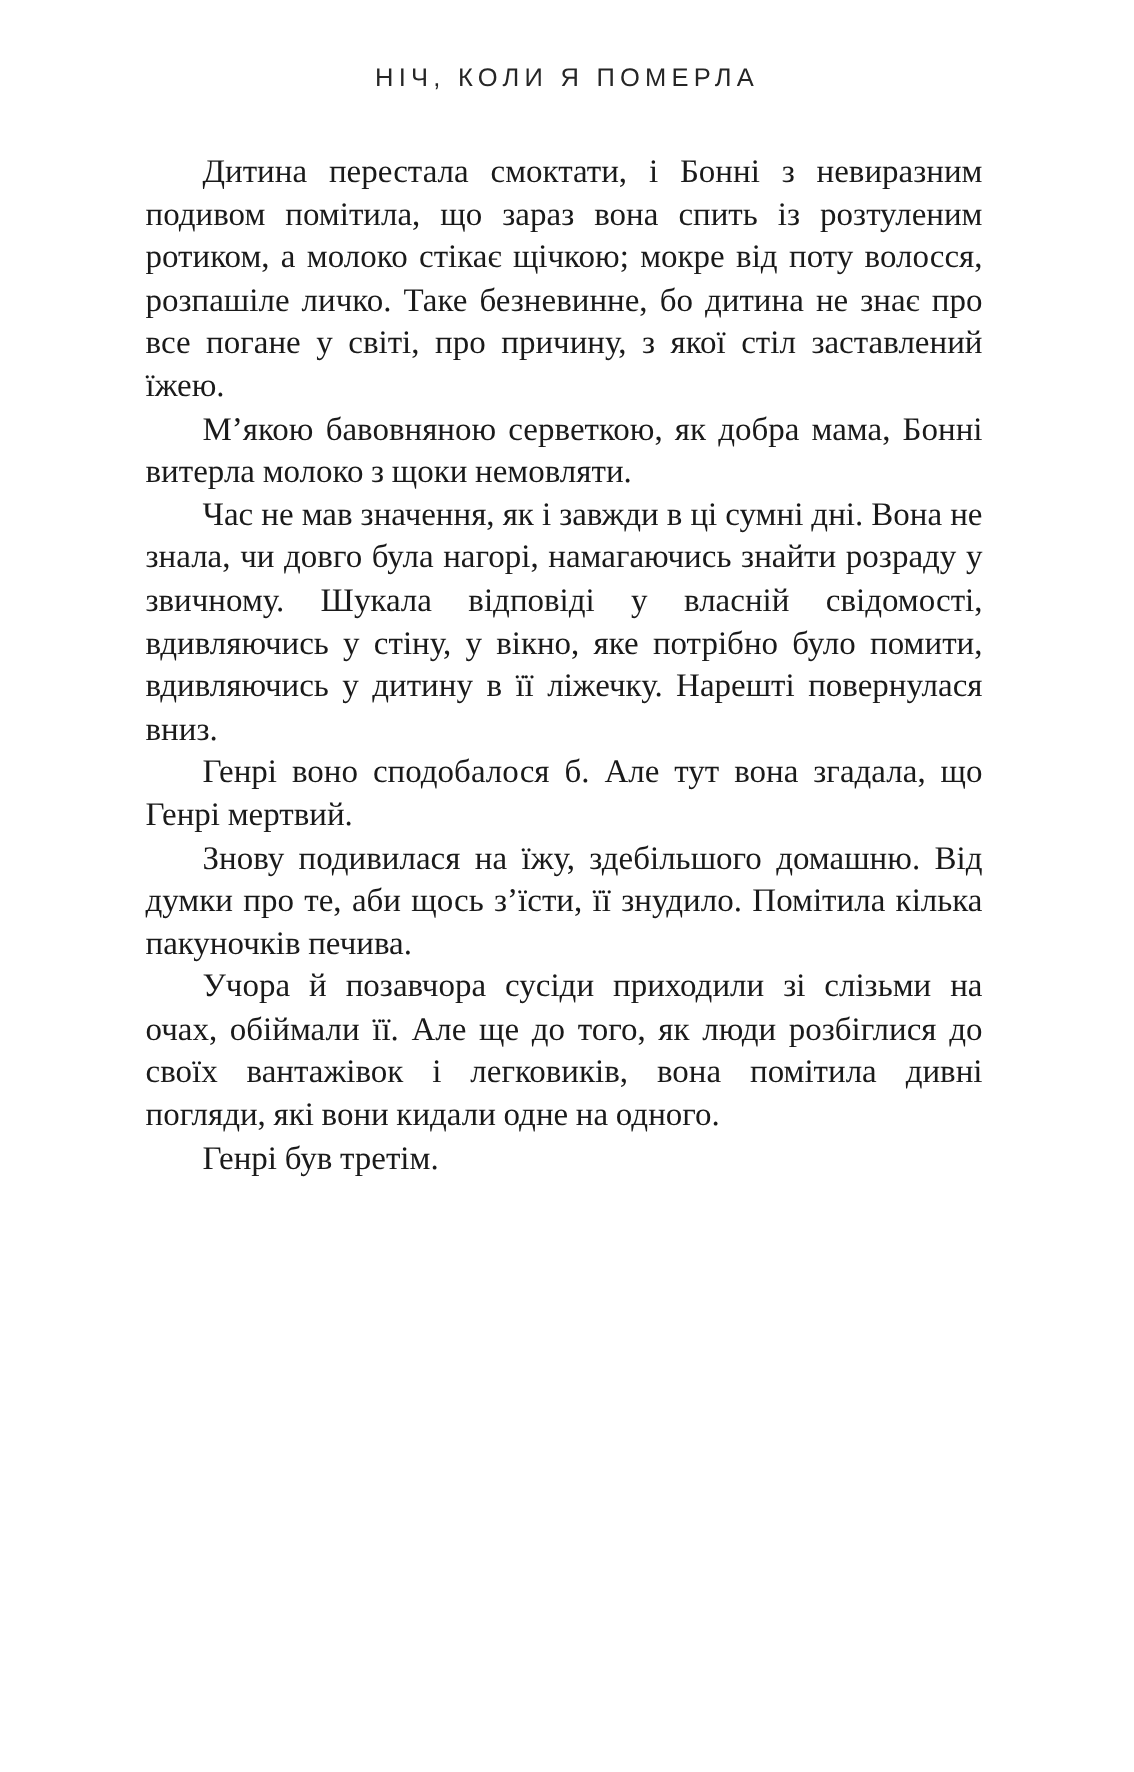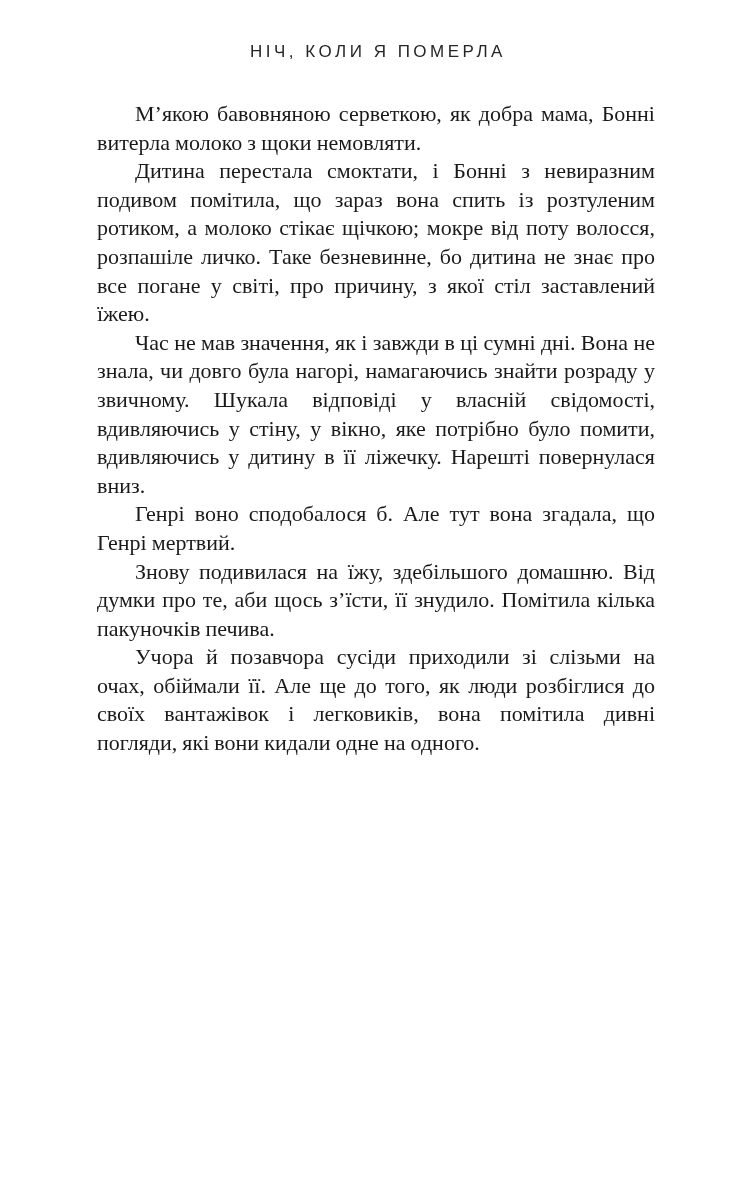--- a/index.html
+++ b/index.html
@@ -58,22 +58,23 @@
     color: #1f1f1f;
   }
 </style>
 </head>
 <body>
 
 <div class="page">
   <div class="running-head">НІЧ, КОЛИ Я ПОМЕРЛА</div>
 
   <div class="text-block">
+      <p class="para">Дитина перестала смоктати, і Бонні з невиразним подивом помітила, що зараз вона спить із розтуленим ротиком, а молоко стікає щічкою; мокре від поту во­лосся, розпашіле личко. Таке безневинне, бо дитина не знає про все погане у світі, про причину, з якої стіл заставлений їжею.</p>
       <p class="para">М’якою бавовняною серветкою, як добра мама, Бонні витерла молоко з щоки немовляти.</p>
-      <p class="para">Дитина перестала смоктати, і Бонні з невиразним подивом помітила, що зараз вона спить із розтуленим ротиком, а молоко стікає щічкою; мокре від поту во­лосся, розпашіле личко. Таке безневинне, бо дитина не знає про все погане у світі, про причину, з якої стіл заставлений їжею.</p>
       <p class="para">Час не мав значення, як і завжди в ці сумні дні. Вона не знала, чи довго була нагорі, намагаючись знайти розраду у звичному. Шукала відповіді у власній свідо­мості, вдивляючись у стіну, у вікно, яке потрібно було помити, вдивляючись у дитину в її ліжечку. Нарешті повернулася вниз.</p>
       <p class="para">Генрі воно сподобалося б. Але тут вона згадала, що Генрі мертвий.</p>
       <p class="para">Знову подивилася на їжу, здебільшого домашню. Від думки про те, аби щось з’їсти, її знудило. Поміти­ла кілька пакуночків печива.</p>
       <p class="para">Учора й позавчора сусіди приходили зі слізьми на очах, обіймали її. Але ще до того, як люди розбіглися до своїх вантажівок і легковиків, вона помітила дивні погляди, які вони кидали одне на одного.</p>
+      <p class="para">Генрі був третім.</p>
     </div>
 
   <div class="page-number">17</div>
 </div>
 
 </body></html>

